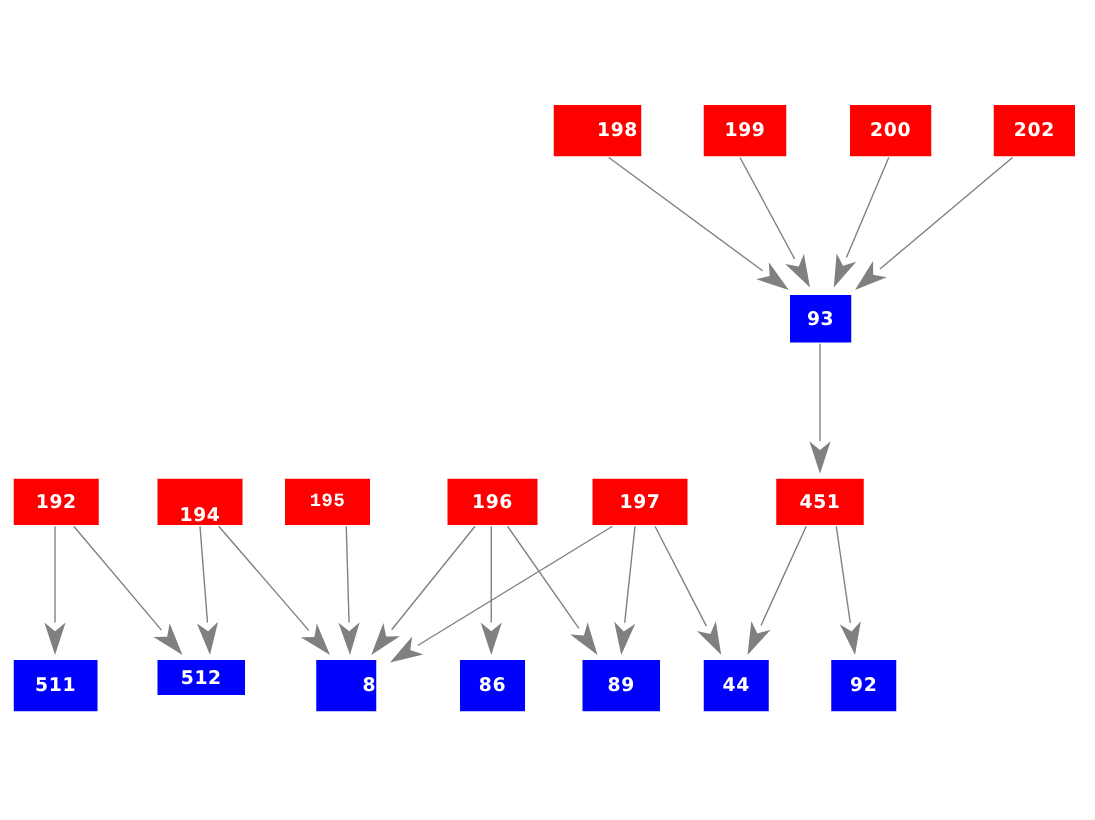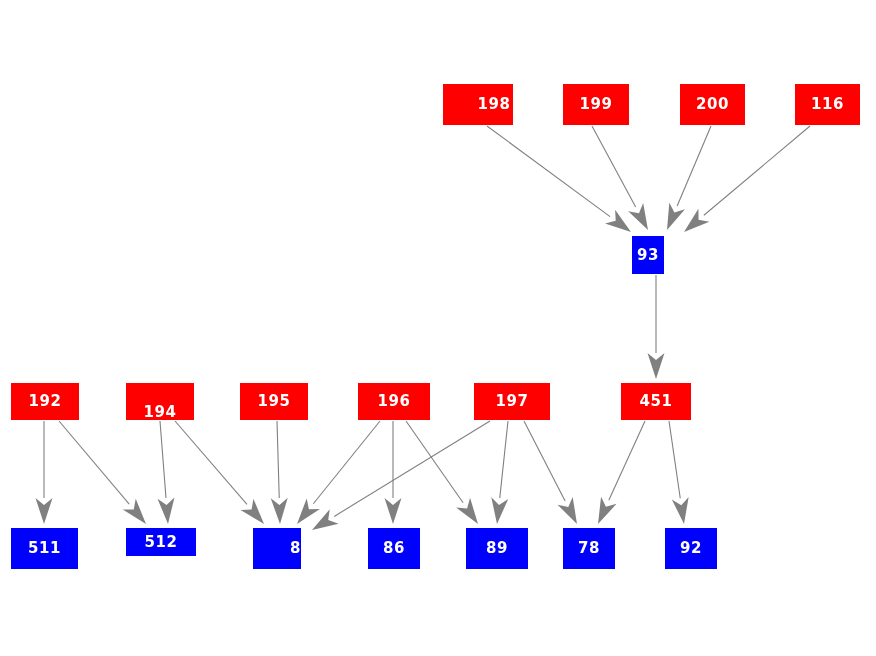--- a/index.html
+++ b/index.html
@@ -123,32 +123,32 @@
       <div class="graph-node node-red" style="left: 443px; top: 84px; width: 70px; height: 41px; padding-left: 32px;">
         <span>198</span>
       </div>
       <div class="graph-node node-red" style="left: 563px; top: 84px; width: 66px; height: 41px;">
         <span>199</span>
       </div>
       <div class="graph-node node-red" style="left: 680px; top: 84px; width: 65px; height: 41px;">
         <span>200</span>
       </div>
       <div class="graph-node node-red" style="left: 795px; top: 84px; width: 65px; height: 41px;">
-        <span>116</span>
+        <span>202</span>
       </div>
-      <div class="graph-node node-blue" style="left: 632px; top: 236px; width: 32px; height: 38px;">
+      <div class="graph-node node-blue" style="left: 632px; top: 236px; width: 49px; height: 38px;">
         <span>93</span>
       </div>
       <div class="graph-node node-red" style="left: 11px; top: 383px; width: 68px; height: 37px;">
         <span>192</span>
       </div>
       <div class="graph-node node-red" style="left: 126px; top: 383px; width: 68px; height: 37px; align-items: flex-end;">
         <span>194</span>
       </div>
-      <div class="graph-node node-red" style="left: 240px; top: 383px; width: 68px; height: 37px;">
+      <div class="graph-node node-red" style="left: 228px; top: 383px; width: 68px; height: 37px; font-family: Liberation Mono, monospace;">
         <span>195</span>
       </div>
       <div class="graph-node node-red" style="left: 358px; top: 383px; width: 72px; height: 37px;">
         <span>196</span>
       </div>
       <div class="graph-node node-red" style="left: 474px; top: 383px; width: 76px; height: 37px;">
         <span>197</span>
       </div>
       <div class="graph-node node-red" style="left: 621px; top: 383px; width: 70px; height: 37px;">
         <span>451</span>
@@ -162,19 +162,19 @@
       <div class="graph-node node-blue" style="left: 253px; top: 528px; width: 45px; height: 41px; padding-left: 48px;">
         <span>85</span>
       </div>
       <div class="graph-node node-blue" style="left: 368px; top: 528px; width: 52px; height: 41px;">
         <span>86</span>
       </div>
       <div class="graph-node node-blue" style="left: 466px; top: 528px; width: 62px; height: 41px;">
         <span>89</span>
       </div>
       <div class="graph-node node-blue" style="left: 563px; top: 528px; width: 52px; height: 41px;">
-        <span>78</span>
+        <span>44</span>
       </div>
       <div class="graph-node node-blue" style="left: 665px; top: 528px; width: 52px; height: 41px;">
         <span>92</span>
       </div>
     </div>
 </div>
 
 </body></html>

